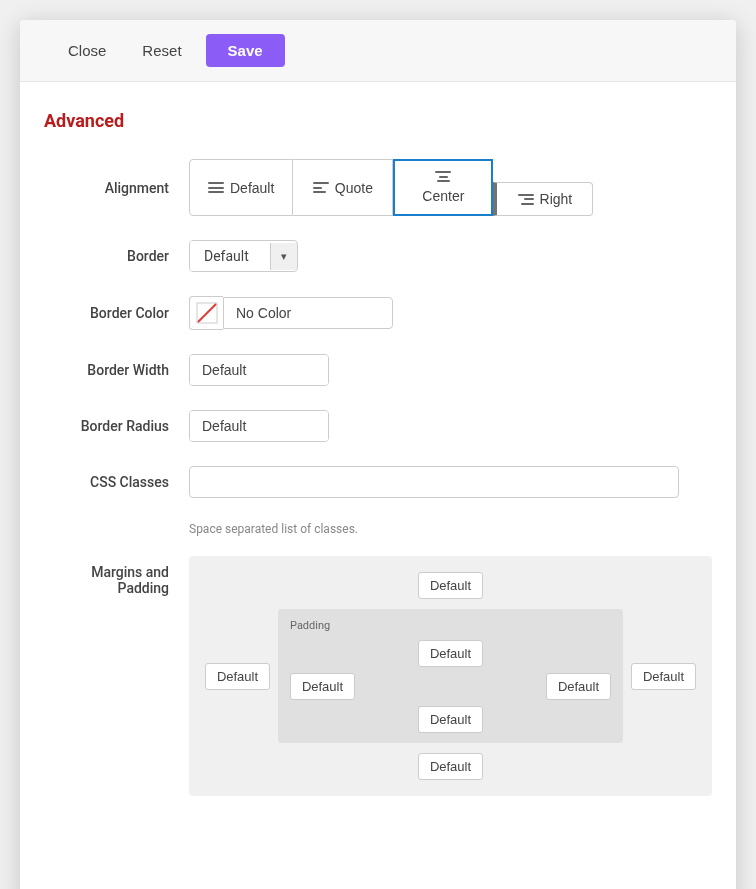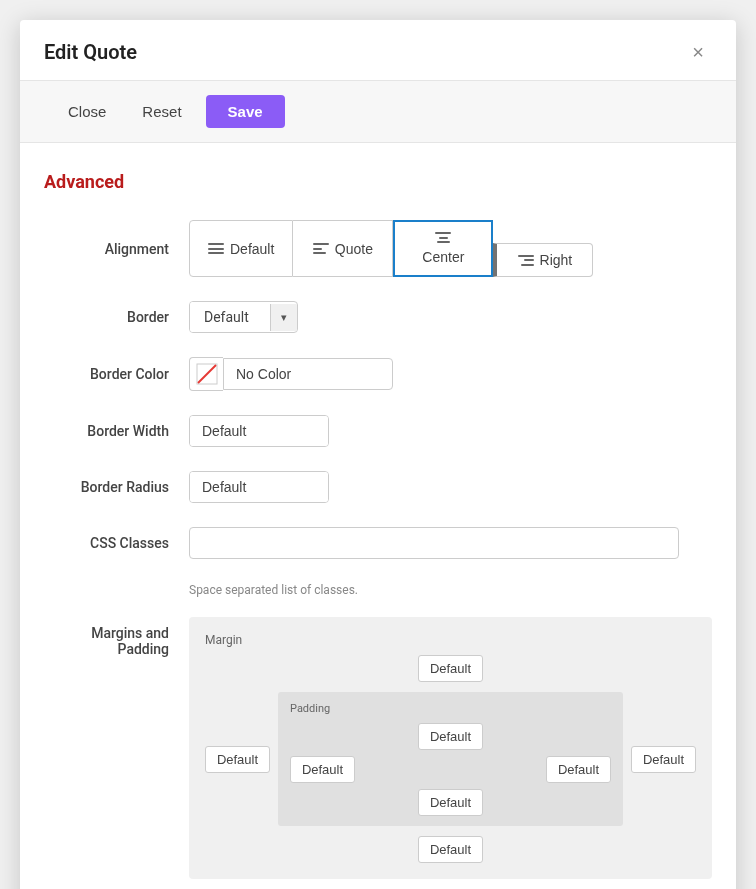--- a/index.html
+++ b/index.html
@@ -326,24 +326,20 @@
     .padding-center-space {
       flex: 1;
       min-width: 30px;
     }
   </style>
 </head>
 <body>
 
 <div class="modal">
 
-  <div class="modal-header">
-    <span class="modal-title">Edit Quote</span>
-    <button class="close-x">×</button>
-  </div>
 
   <div class="toolbar">
     <button class="toolbar-btn">Close</button>
     <button class="toolbar-btn">Reset</button>
     <button class="toolbar-save">Save</button>
   </div>
 
   <div class="content">
     <div class="section-title">Advanced</div>
 
@@ -437,21 +433,20 @@
       <div class="form-control">
         <input class="css-classes-input" type="text" value="" style="">
       </div>
     </div>
     <div class="input-hint">Space separated list of classes.</div>
 
     <div class="margins-section" style="margin-top:20px;">
       <div class="margins-label">Margins and Padding</div>
       <div class="margins-box">
 
-        <div style="font-size:12px;color:#666;margin-bottom:8px;">Margin</div>
 
         <div class="margin-top-row">
           <button class="box-btn">Default</button>
         </div>
 
         <div class="margin-middle-row">
           <button class="box-btn">Default</button>
 
           <div class="padding-box">
             <div class="padding-label">Padding</div>

